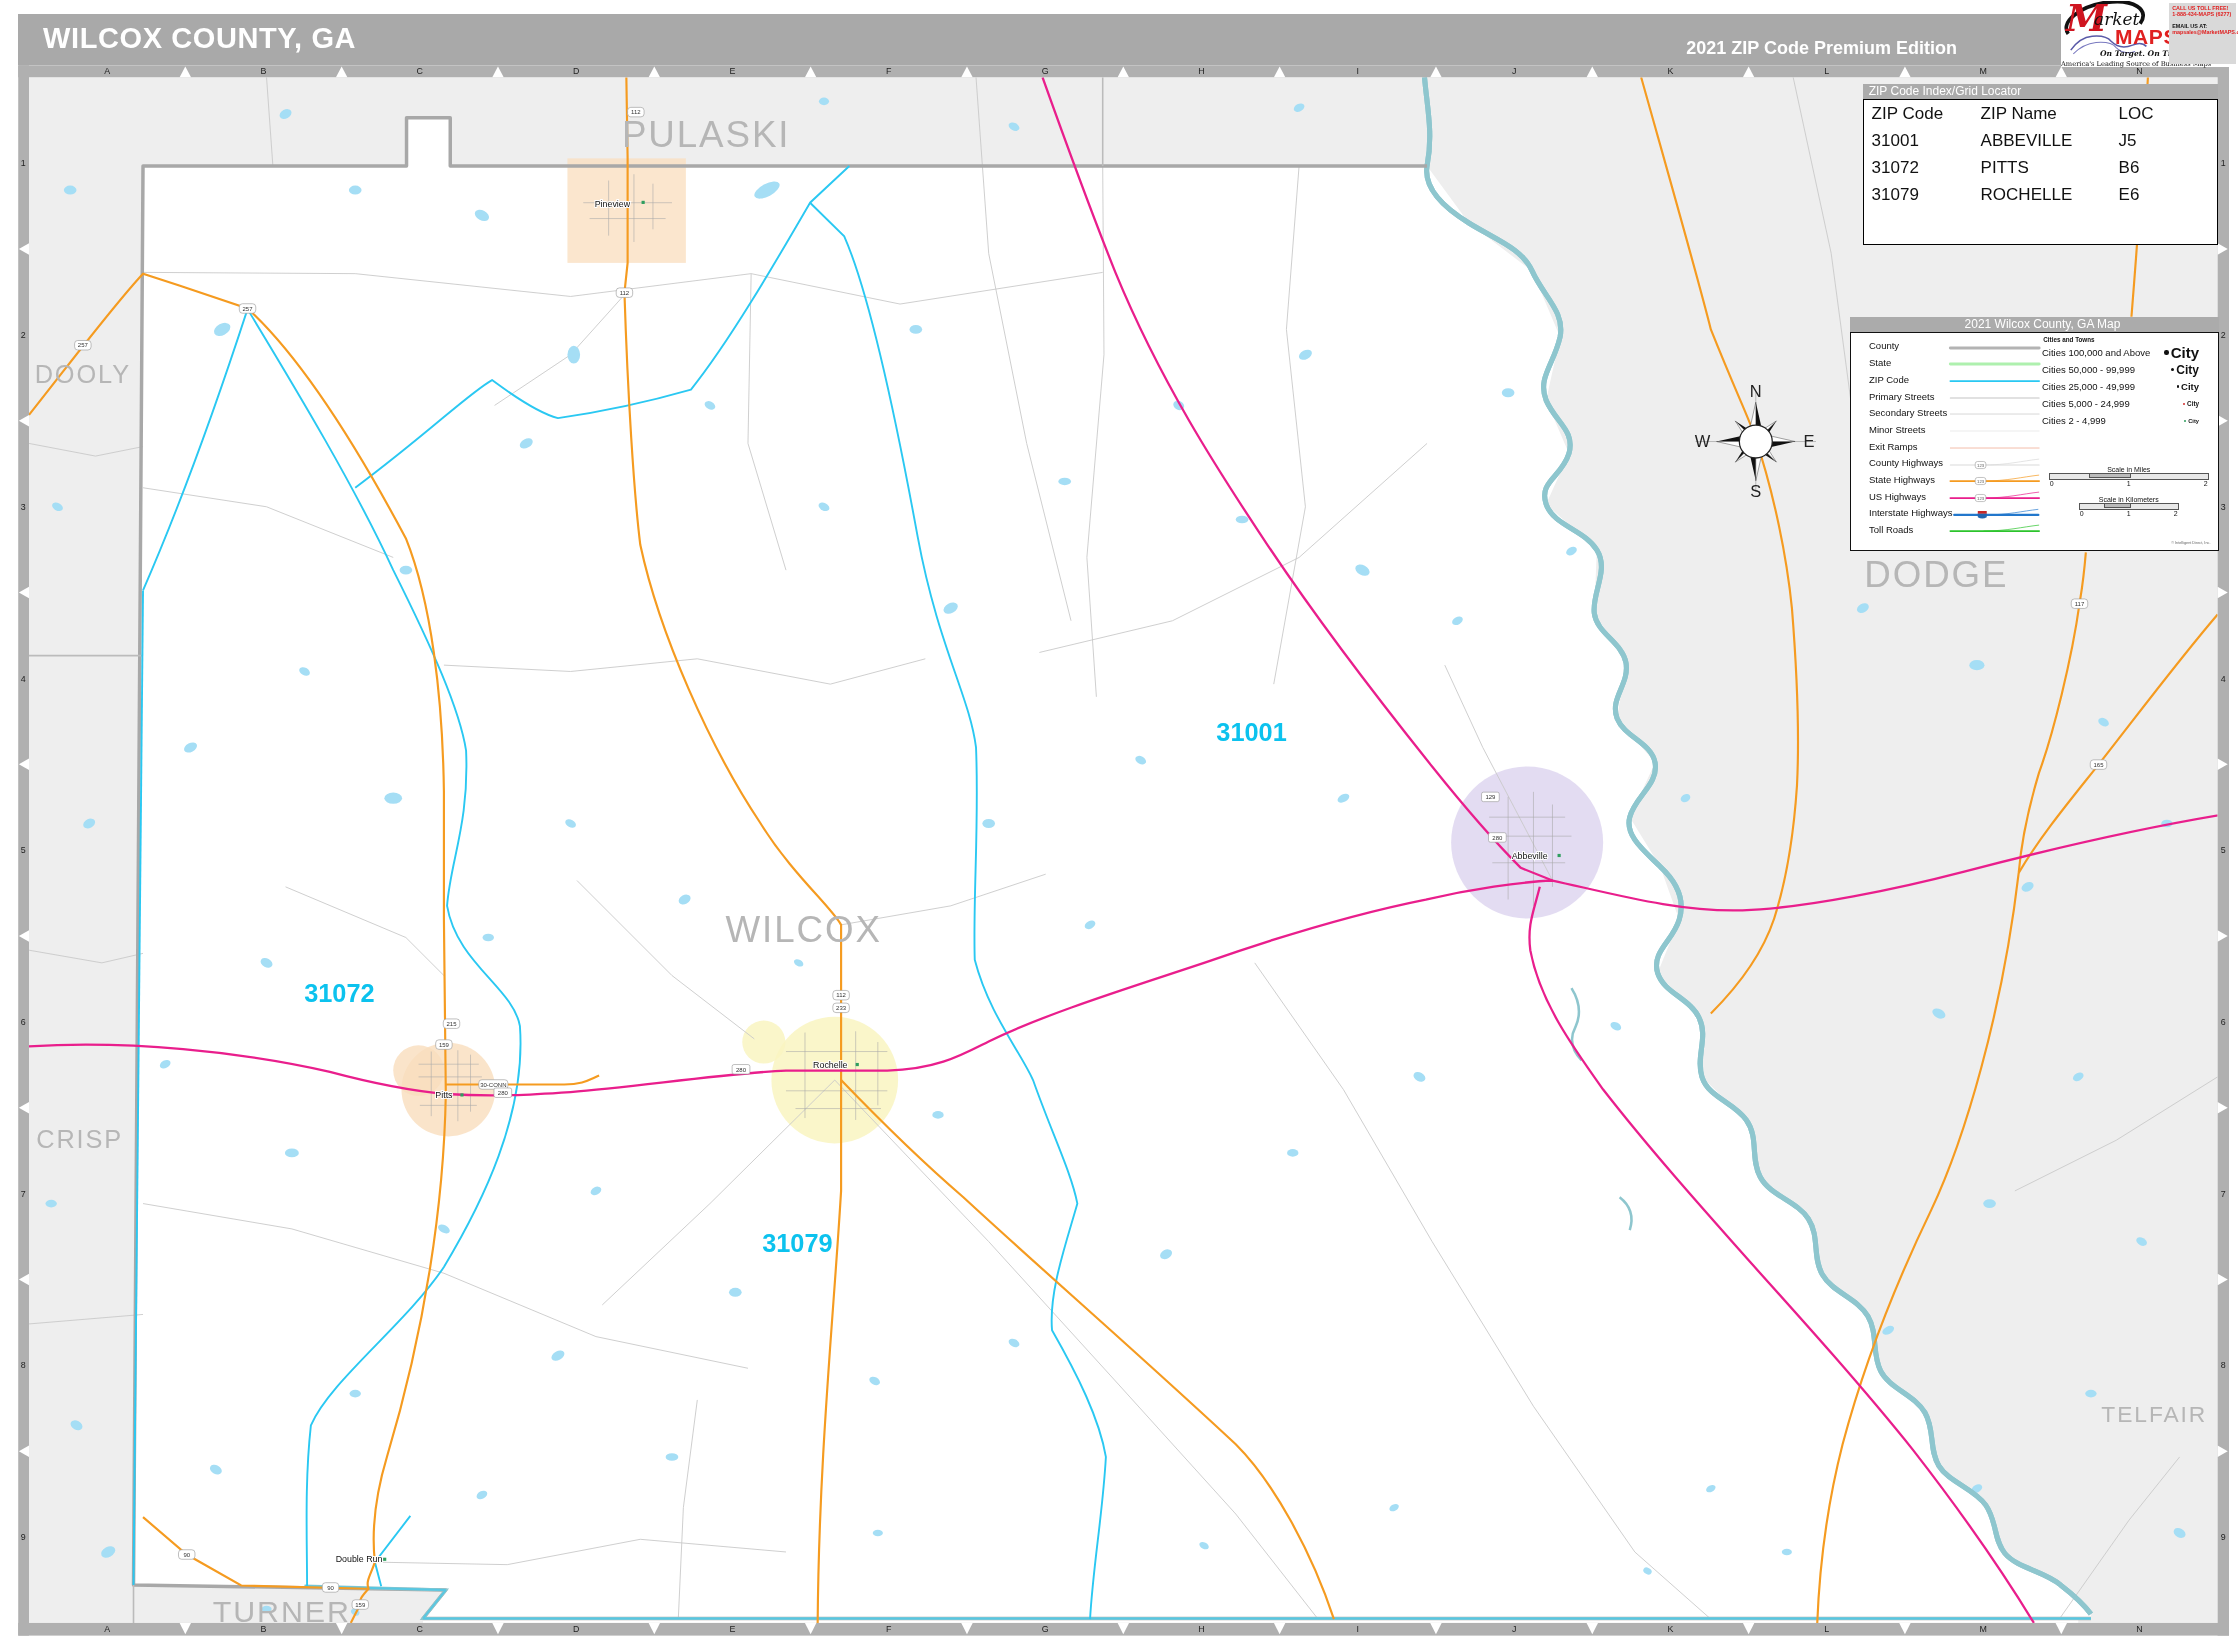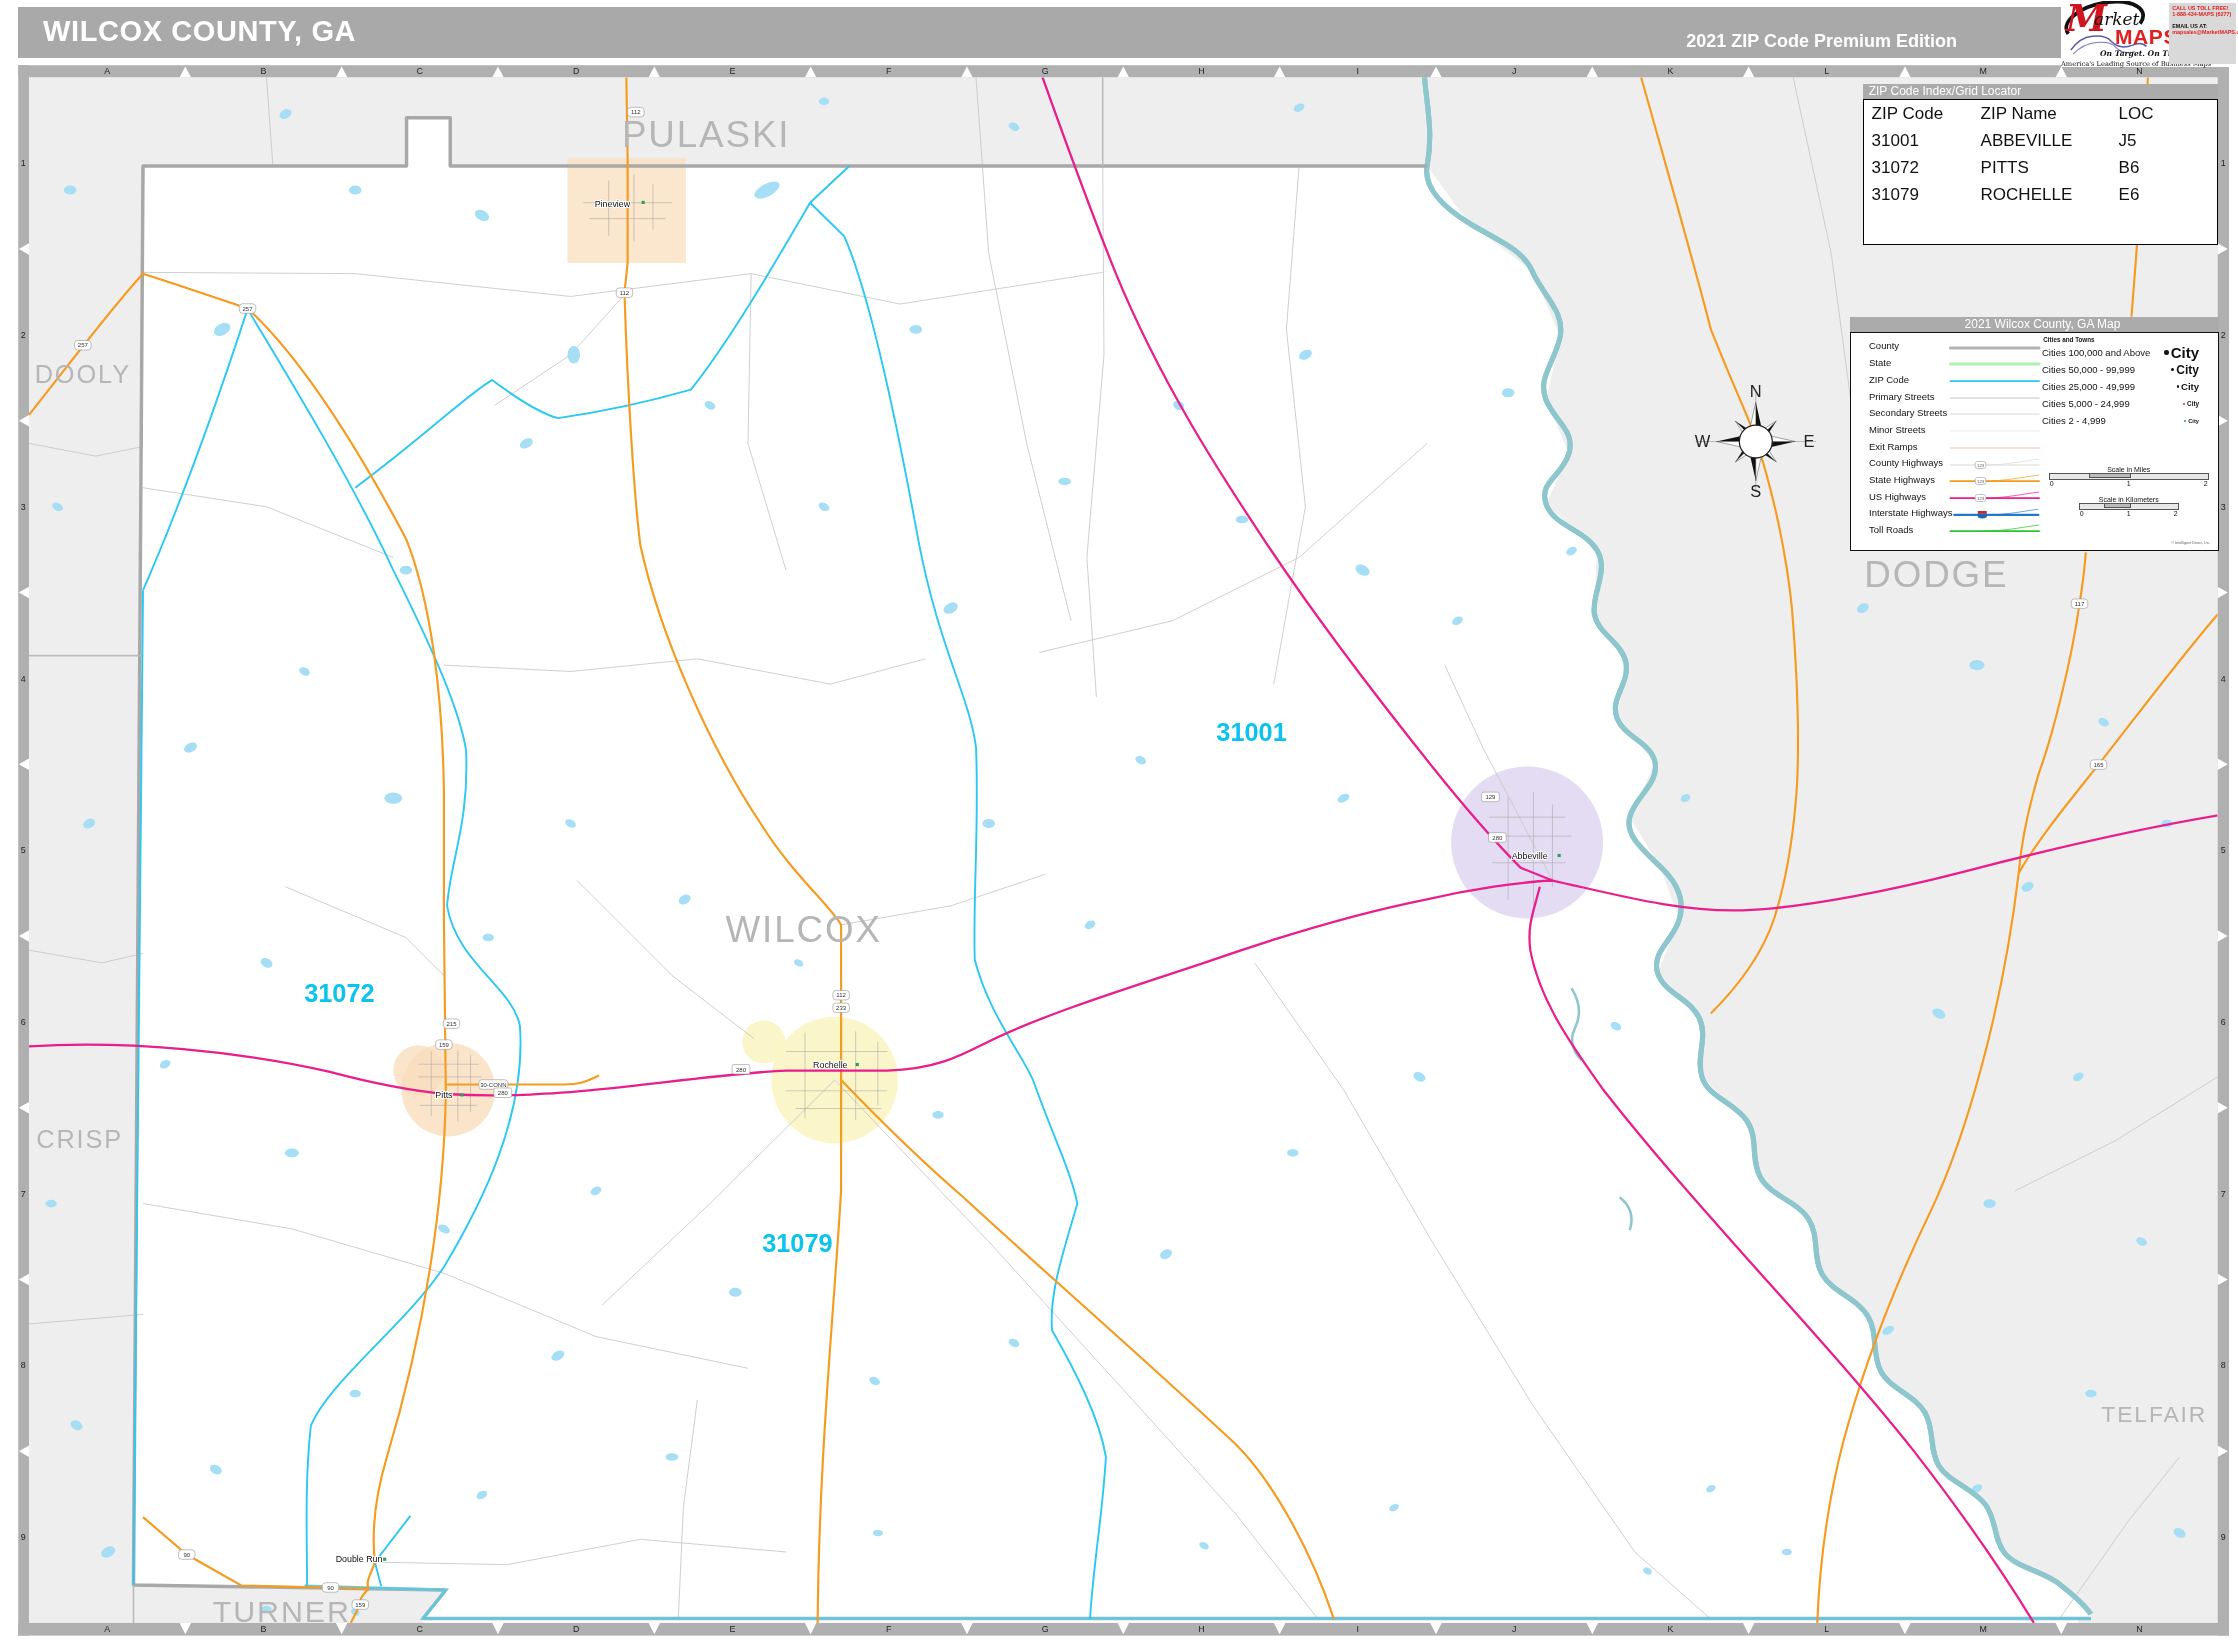--- a/index.html
+++ b/index.html
@@ -1,19 +1,19 @@
 <!DOCTYPE html>
 <html style="font-size:10px"><head>
 <meta charset="utf-8">
 <style>
   html,body{margin:0;padding:0;background:#fff;}
   .page{position:relative;width:2239px;height:1647px;background:#fff;
         font-family:"Liberation Sans",sans-serif;overflow:hidden;}
   
-  .hdr{position:absolute;left:18px;top:7px;width:2044px;height:51px;background:#a9a9a9;z-index:6;}
+  .hdr{position:absolute;left:18px;top:14px;width:2044px;height:51px;background:#a9a9a9;z-index:6;}
   .hdr-title{position:absolute;left:25px;top:8.2px;font-size:29px;font-weight:bold;color:#fff;letter-spacing:0.6px;}
   .hdr-sub{position:absolute;right:105px;bottom:5.7px;font-size:18px;font-weight:bold;color:#fff;margin-top:28px;}
   
   .logo-area{position:absolute;left:2061px;top:0;width:177px;height:67px;background:#fff;z-index:7;}
   .lg-m{position:absolute;left:5px;top:-3.8px;font-family:"DejaVu Serif",serif;font-style:italic;font-weight:bold;font-size:37px;color:#cf1520;}
   .lg-arket{position:absolute;left:33px;top:9px;font-family:"DejaVu Serif",serif;font-style:italic;font-size:17px;color:#111;}
   .lg-maps{position:absolute;left:54px;top:25px;font-size:21px;font-weight:bold;color:#e02020;letter-spacing:0.6px;}
   .lg-tag{position:absolute;left:39px;top:49px;font-family:"DejaVu Serif",serif;font-style:italic;font-weight:bold;font-size:7.6px;color:#111;white-space:nowrap;}
   .lg-sub{position:absolute;left:0px;top:60px;font-family:"DejaVu Serif",serif;font-size:6.7px;color:#111;white-space:nowrap;}
   .lg-swoosh{position:absolute;left:-2.5px;top:1.3px;}

